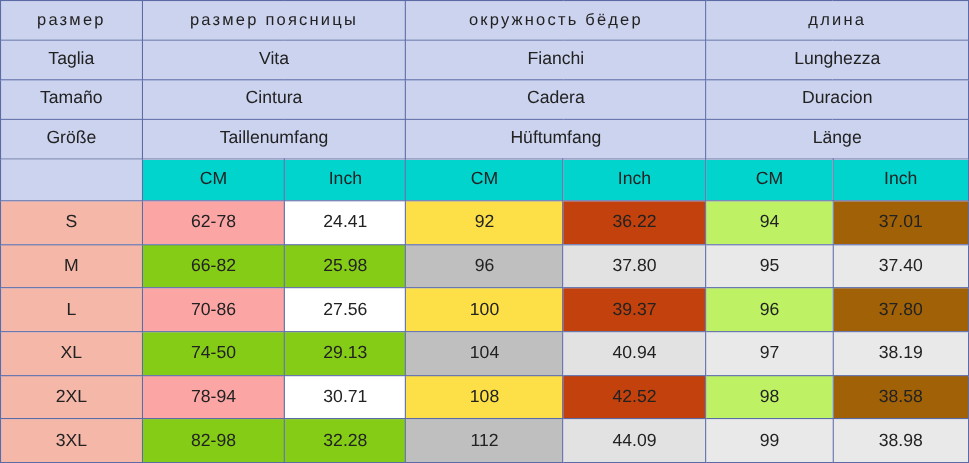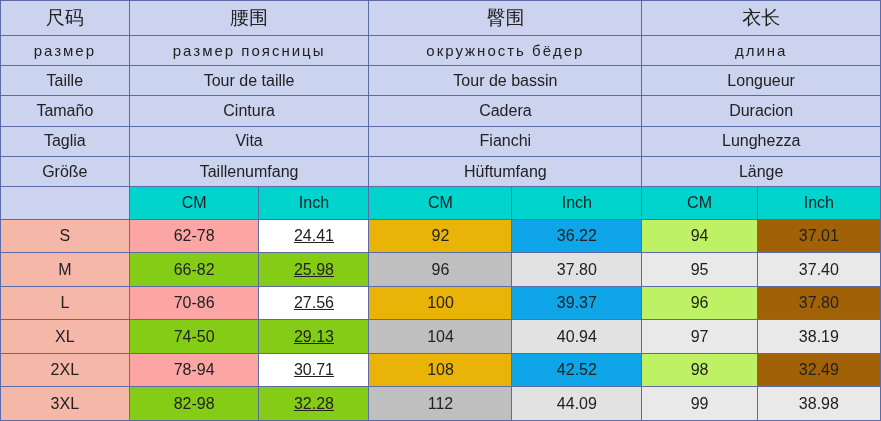--- a/index.html
+++ b/index.html
@@ -69,23 +69,23 @@
 
   
   .data-row td {
     height: 29px;
     font-size: 16px;
   }
   .data-row .size-cell {
     background: #f4b7a8;
   }
   .data-row .waist1 { background: #fca5a5; }
-  .data-row .waist2 { background: #ffffff; text-decoration: underline; }
-  .data-row .hip1   { background: #eab308; }
-  .data-row .hip2   { background: #0ea5e9; }
+  .data-row .waist2 { background: #ffffff; }
+  .data-row .hip1   { background: #fde047; }
+  .data-row .hip2   { background: #c2410c; }
   .data-row .len1   { background: #bef264; }
   .data-row .len2   { background: #a16207; }
 
   .data-row.alt .waist1,
   .data-row.alt .waist2 { background: #84cc16; }
   .data-row.alt .hip1   { background: #bfbfbf; }
   .data-row.alt .hip2   { background: #e2e2e2; }
   .data-row.alt .len1,
   .data-row.alt .len2   { background: #e9e9e9; }
 </style>
@@ -97,49 +97,37 @@
     <col class="c-size">
     <col class="c-w1">
     <col class="c-w2">
     <col class="c-h1">
     <col class="c-h2">
     <col class="c-l1">
     <col class="c-l2">
   </colgroup>
   <tbody>
 
-    <tr class="lang-row top">
-      <td class="cjk">尺码</td>
-      <td class="cjk" colspan="2">腰围</td>
-      <td class="cjk" colspan="2">臀围</td>
-      <td class="cjk" colspan="2">衣长</td>
-    </tr>
     <tr class="lang-row">
       <td class="rus">размер</td>
       <td class="rus" colspan="2">размер поясницы</td>
       <td class="rus" colspan="2">окружность бёдер</td>
       <td class="rus" colspan="2">длина</td>
     </tr>
     <tr class="lang-row">
-      <td>Taille</td>
-      <td colspan="2">Tour de taille</td>
-      <td colspan="2">Tour de bassin</td>
-      <td colspan="2">Longueur</td>
+      <td>Taglia</td>
+      <td colspan="2">Vita</td>
+      <td colspan="2">Fianchi</td>
+      <td colspan="2">Lunghezza</td>
     </tr>
     <tr class="lang-row">
       <td>Tamaño</td>
       <td colspan="2">Cintura</td>
       <td colspan="2">Cadera</td>
       <td colspan="2">Duracion</td>
-    </tr>
-    <tr class="lang-row">
-      <td>Taglia</td>
-      <td colspan="2">Vita</td>
-      <td colspan="2">Fianchi</td>
-      <td colspan="2">Lunghezza</td>
     </tr>
     <tr class="lang-row">
       <td>Größe</td>
       <td colspan="2">Taillenumfang</td>
       <td colspan="2">Hüftumfang</td>
       <td colspan="2">Länge</td>
     </tr>
 
     <tr class="unit-row">
       <td class="blank-cell"></td>
@@ -187,21 +175,21 @@
       <td class="len1">97</td>
       <td class="len2">38.19</td>
     </tr>
     <tr class="data-row">
       <td class="size-cell">2XL</td>
       <td class="waist1">78-94</td>
       <td class="waist2">30.71</td>
       <td class="hip1">108</td>
       <td class="hip2">42.52</td>
       <td class="len1">98</td>
-      <td class="len2">32.49</td>
+      <td class="len2">38.58</td>
     </tr>
     <tr class="data-row alt">
       <td class="size-cell">3XL</td>
       <td class="waist1">82-98</td>
       <td class="waist2">32.28</td>
       <td class="hip1">112</td>
       <td class="hip2">44.09</td>
       <td class="len1">99</td>
       <td class="len2">38.98</td>
     </tr>

